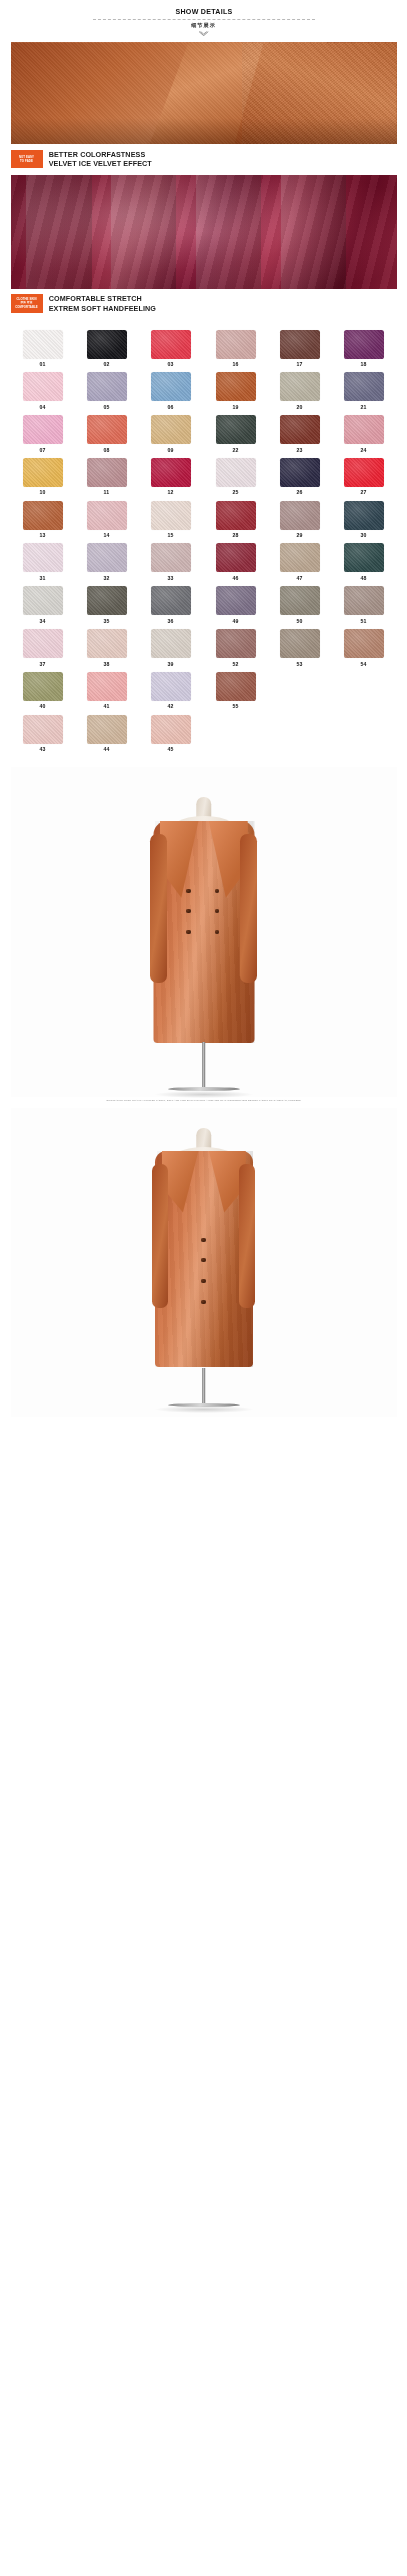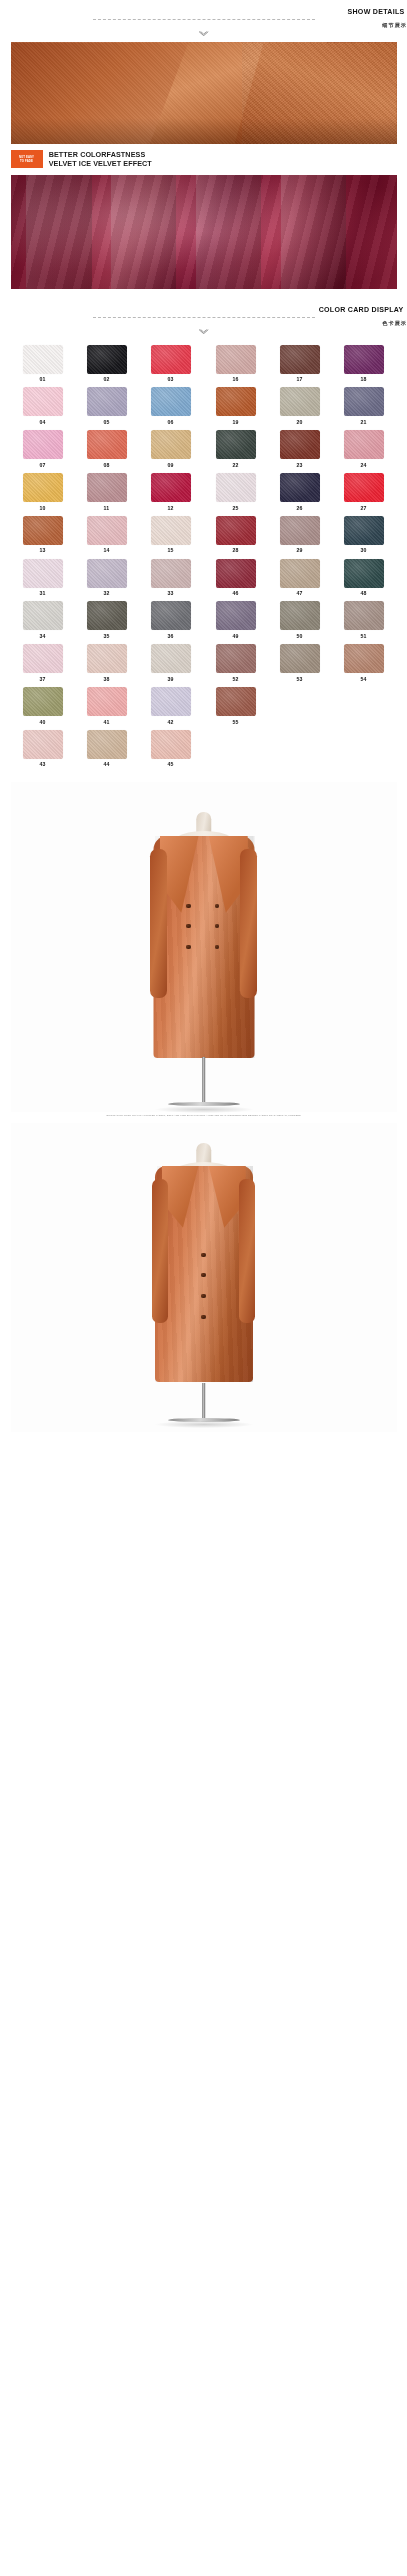--- a/index.html
+++ b/index.html
@@ -6,21 +6,21 @@
   body{
     width:407px;
     background:#ffffff;
     font-family:"Liberation Sans","DejaVu Sans",sans-serif;
     color:#111;
     -webkit-font-smoothing:antialiased;
   }
   .page{width:407px;margin:0 auto;position:relative;overflow:hidden;}
 
   
-  .sec-head{text-align:right;padding:7.2px 0 3.1px;}
+  .sec-head{text-align:center;padding:7.2px 0 3.1px;}
   .sec-head .en{
     font-size:7.7px;font-weight:bold;letter-spacing:0.3px;
     color:#111;line-height:1.1;
     transform:scaleX(.92);display:inline-block;
   }
   .sec-head .rule{
     height:0;border-top:0.5px dashed #b9b9b9;
     width:222px;margin:2.6px auto 2.1px;
   }
   .sec-head .cn{
@@ -211,34 +211,34 @@
   <div class="photo red" style="margin-top:6.2px;">
     <div class="red-bg"></div>
     <div class="red-drape rd1"></div>
     <div class="red-drape rd2"></div>
     <div class="red-drape rd3"></div>
     <div class="red-drape rd4"></div>
     <div class="red-sheen"></div>
     <div class="red-soft"></div>
   </div>
 
+  <div class="feature">
+    <div class="badge">
+      <div class="l">CLOTHE SKIN</div>
+      <div class="cnl">亲肤 舒适</div>
+      <div class="l">COMFORTABLE</div>
+    </div>
+    <div class="txt">
+      <div>COMFORTABLE STRETCH</div>
+      <div>EXTREM SOFT HANDFEELING</div>
+    </div>
+  </div>
 
   <div class="spacer"></div>
 
-  <div class="sec-head">
-    <div class="en">COLOR CARD DISPLAY</div>
-    <div class="rule"></div>
-    <div class="cn">色卡展示</div>
-    <div class="chev">
-      <svg width="11.3" height="5.7" viewBox="0 0 22 11">
-          <polyline points="2,1 11,9 20,1" fill="none" stroke="#555" stroke-width="1.3"></polyline>
-          <polyline points="5,1 11,6 17,1" fill="none" stroke="#555" stroke-width="1.1"></polyline>
-        </svg>
-    </div>
-  </div>
 
   <div class="cc-wrap">
     <div class="cc-col" id="cc-left">
         <div class="cc-row">
           <div class="cc-cell">
             <div class="sw" style="background: rgb(244, 241, 240);"></div>
             <div class="sw-num">01</div>
           </div>
           <div class="cc-cell">
             <div class="sw" style="background: rgb(22, 22, 26);"></div>

